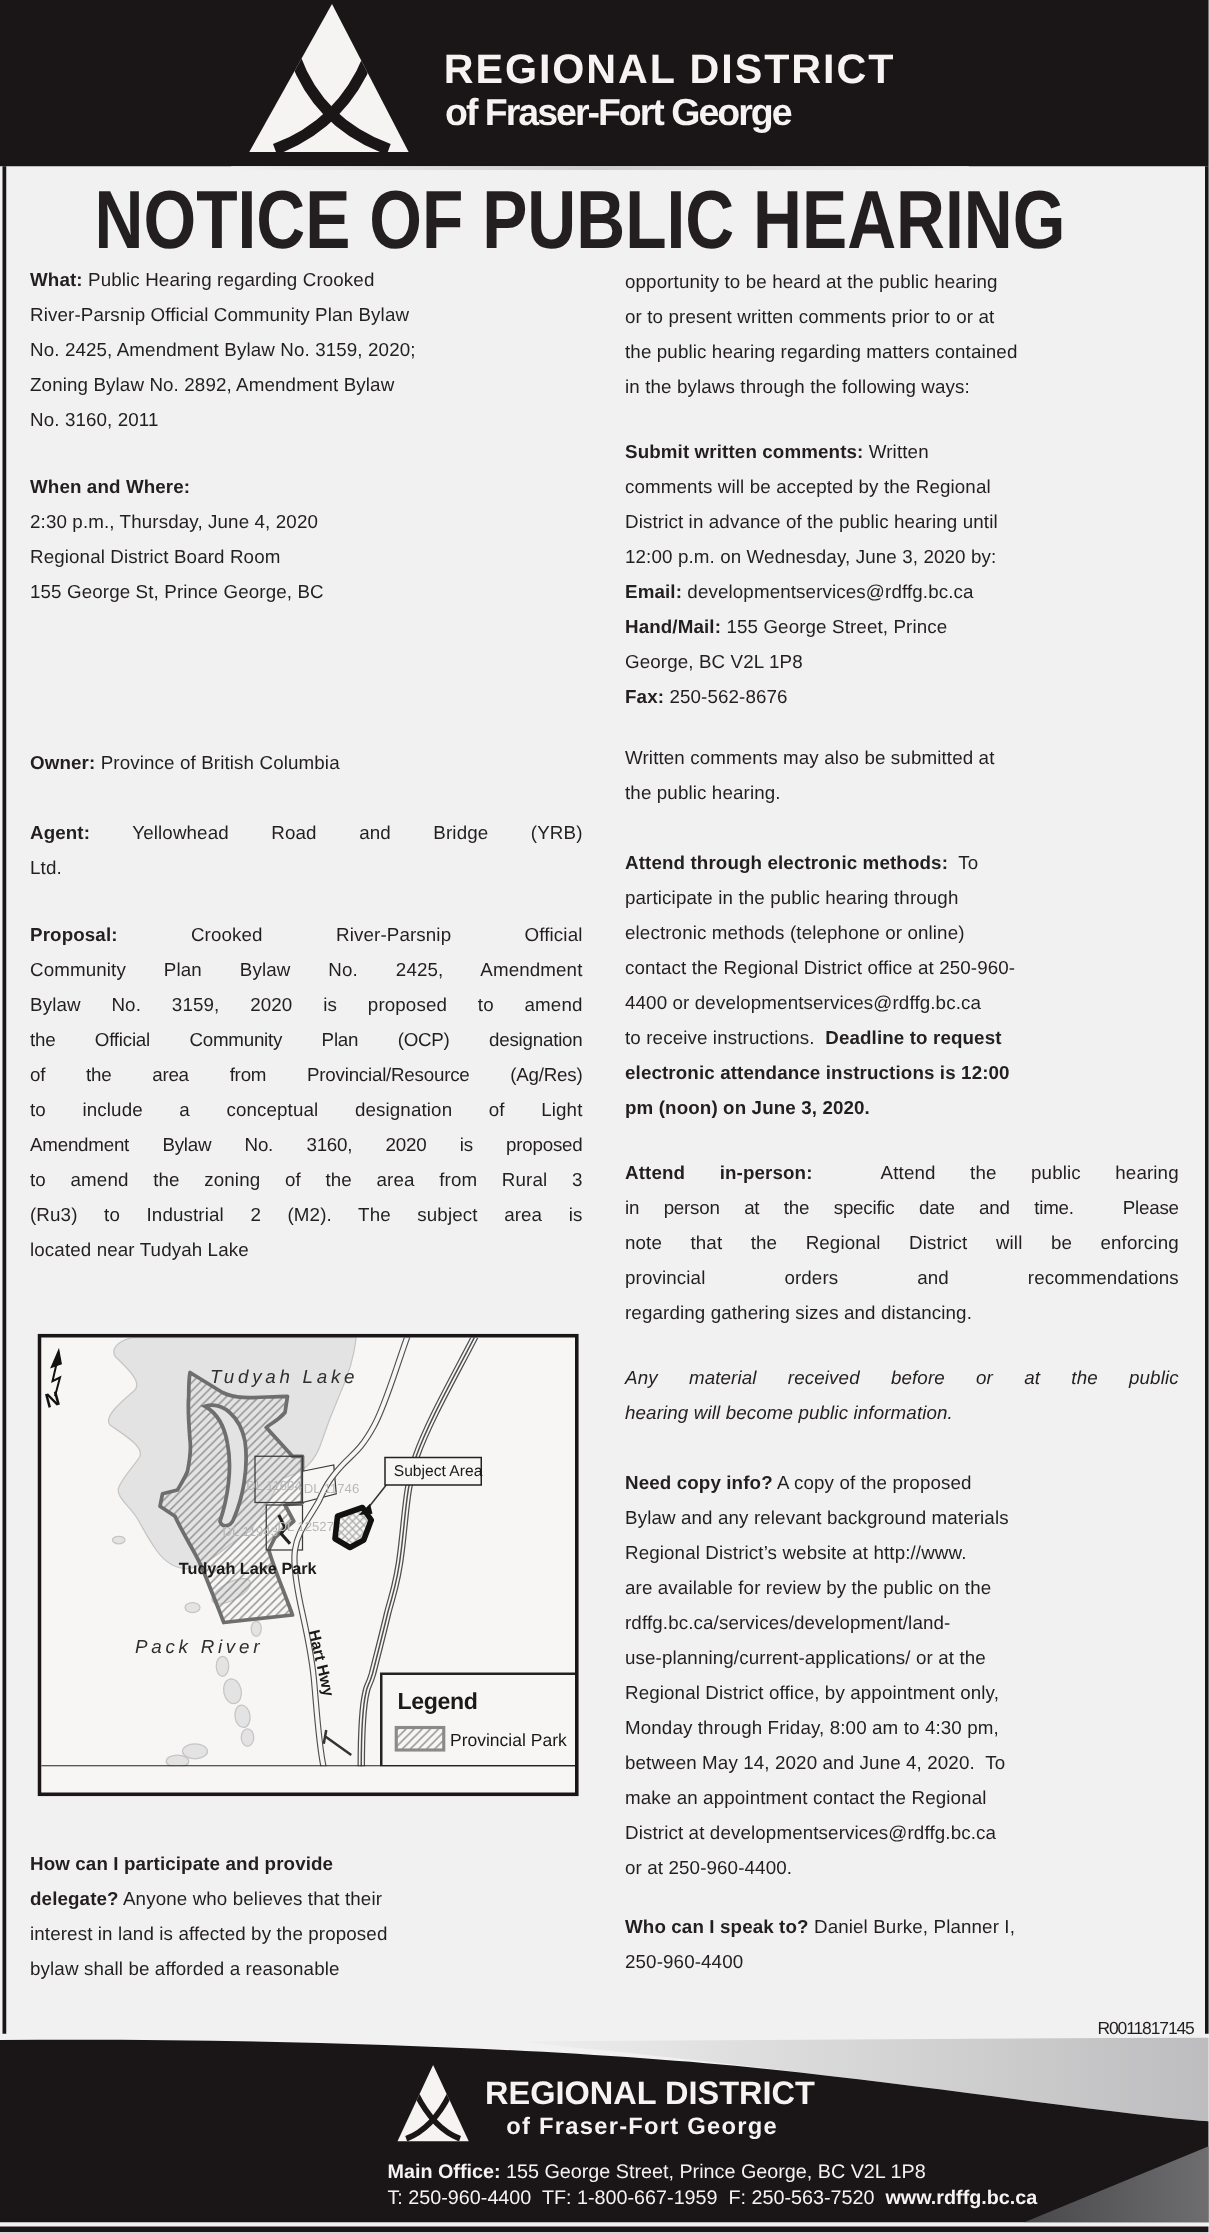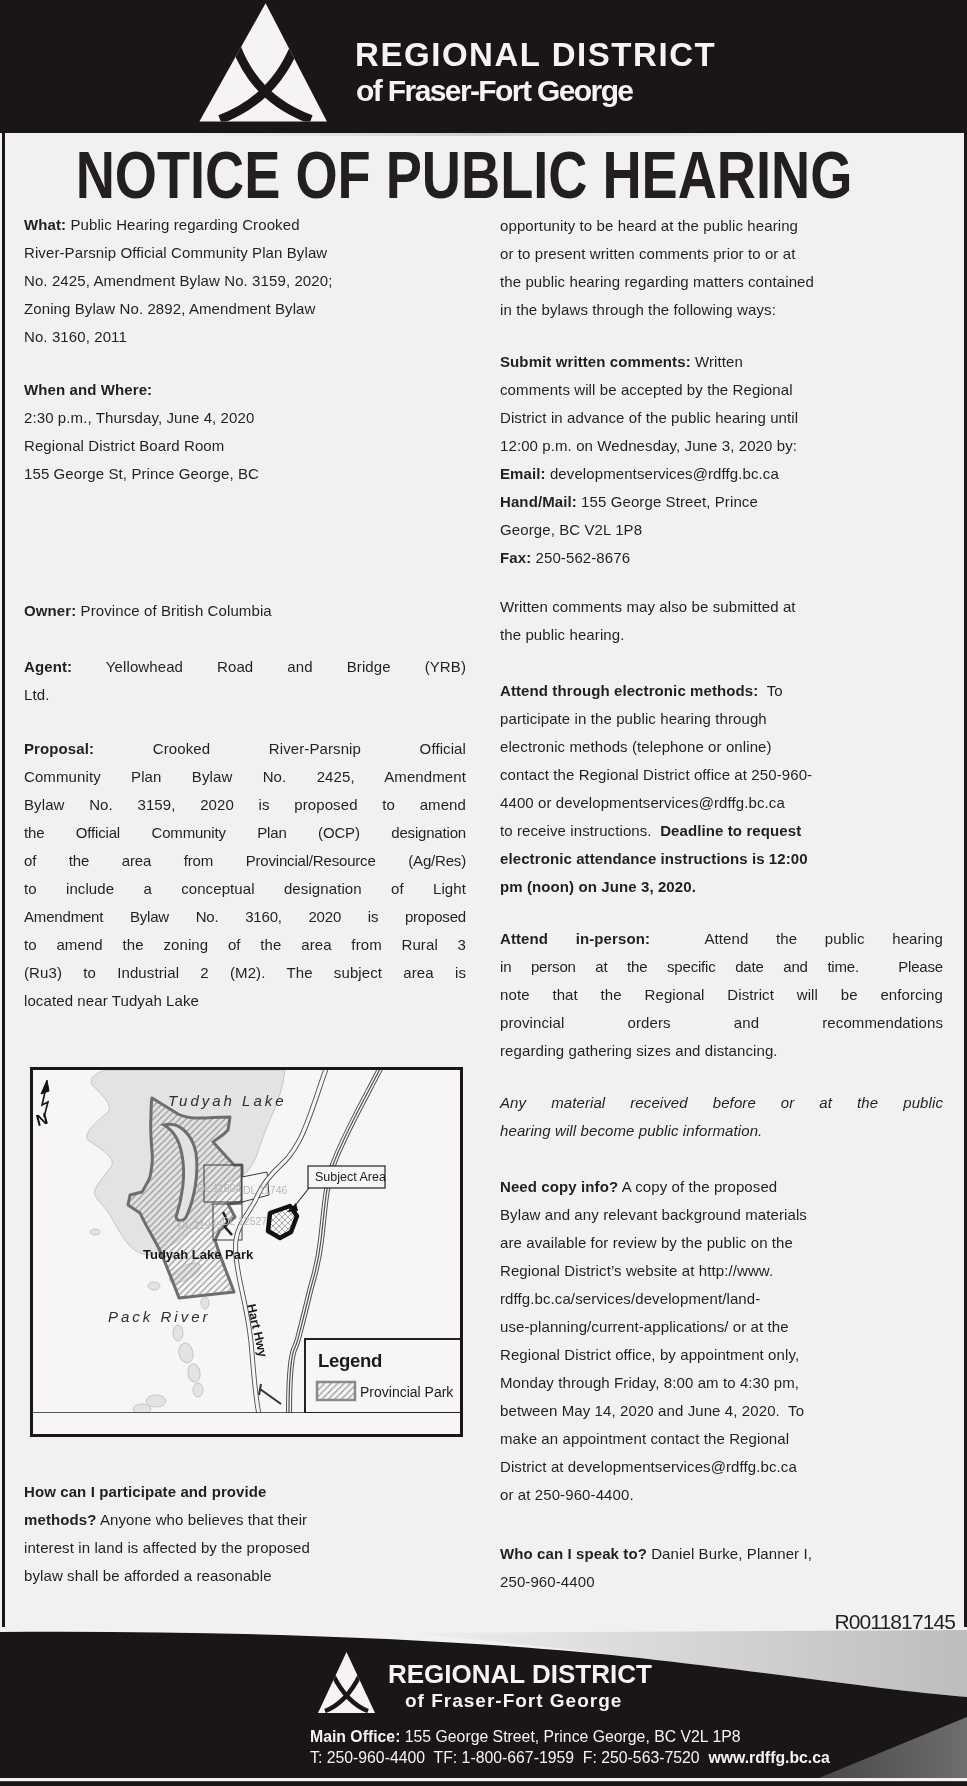--- a/index.html
+++ b/index.html
@@ -177,21 +177,21 @@
     <text x="330" y="330" font-size="14" fill="#1a1a1a" font-family="Liberation Sans">Provincial Park</text>
 
     <line x1="3" y1="346" x2="430" y2="346" stroke="#222" stroke-width="1.5"></line>
   </g>
 
   <rect x="1.5" y="1.5" width="430" height="367" fill="none" stroke="#1a1617" stroke-width="3"></rect>
 </svg>
 
 <div class="blk" style="left:24px;top:1478px;width:442px;">
 <div><b>How can I participate and provide</b></div>
-<div><b>methods?</b> Anyone who believes that their</div>
+<div><b>delegate?</b> Anyone who believes that their</div>
 <div>interest in land is affected by the proposed</div>
 <div>bylaw shall be afforded a reasonable</div>
 </div>
 
 <div class="blk" style="left:500px;top:211.6px;width:443px;">
 <div>opportunity to be heard at the public hearing</div>
 <div>or to present written comments prior to or at</div>
 <div>the public hearing regarding matters contained</div>
 <div>in the bylaws through the following ways:</div>
 </div>
@@ -232,38 +232,38 @@
 </div>
 
 <div class="blk it" style="left:500px;top:1089.4px;width:443px;">
 <div class="j">Any material received before or at the public</div>
 <div>hearing will become public information.</div>
 </div>
 
 <div class="blk" style="left:500px;top:1173.3px;width:443px;">
 <div><b>Need copy info?</b> A copy of the proposed</div>
 <div>Bylaw and any relevant background materials</div>
+<div>Regional District’s website at http://www.</div>
 <div>are available for review by the public on the</div>
-<div>Regional District’s website at http://www.</div>
 <div>rdffg.bc.ca/services/development/land-</div>
 <div>use-planning/current-applications/ or at the</div>
 <div>Regional District office, by appointment only,</div>
 <div>Monday through Friday, 8:00 am to 4:30 pm,</div>
 <div>between May 14, 2020 and June 4, 2020.&nbsp; To</div>
 <div>make an appointment contact the Regional</div>
 <div>District at developmentservices@rdffg.bc.ca</div>
 <div>or at 250-960-4400.</div>
 </div>
 
-<div class="blk" style="left:500px;top:1527.6px;width:443px;margin-top:12px;">
+<div class="blk" style="left:500px;top:1527.6px;width:443px;">
 <div><b>Who can I speak to?</b> Daniel Burke, Planner I,</div>
 <div>250-960-4400</div>
 </div>
 
-<div class="abs" style="right:12px;top:1612.5px;font-size:21px;line-height:18px;letter-spacing:-0.9px;">R0011817145</div>
+<div class="abs" style="right:12px;top:1612.5px;font-size:14px;line-height:18px;letter-spacing:-0.9px;">R0011817145</div>
 
 <svg class="abs" style="left:0;top:1630px;" width="967" height="156" viewBox="0 0 967 156">
   <defs>
     <linearGradient id="swoosh" x1="0" y1="0" x2="1" y2="0">
       <stop offset="0" stop-color="#efeeee"></stop>
       <stop offset="0.45" stop-color="#d8d8d8"></stop>
       <stop offset="1" stop-color="#bdbdbf"></stop>
     </linearGradient>
     <linearGradient id="wedge" x1="0" y1="0" x2="1" y2="0">
       <stop offset="0" stop-color="#48484a"></stop>

